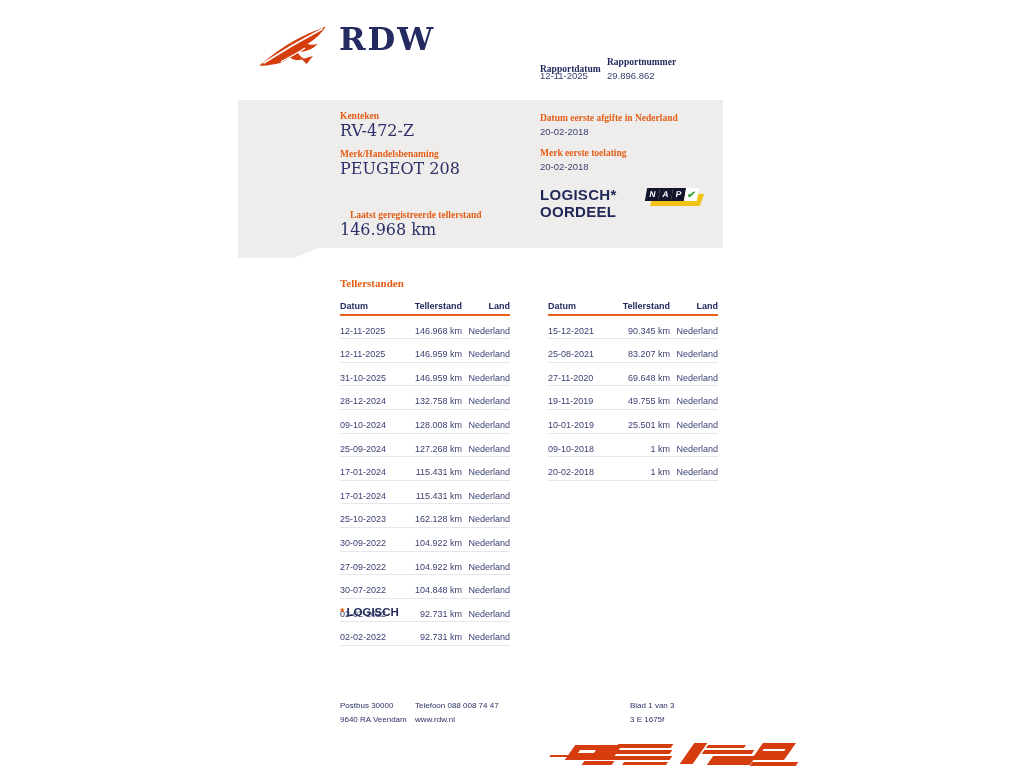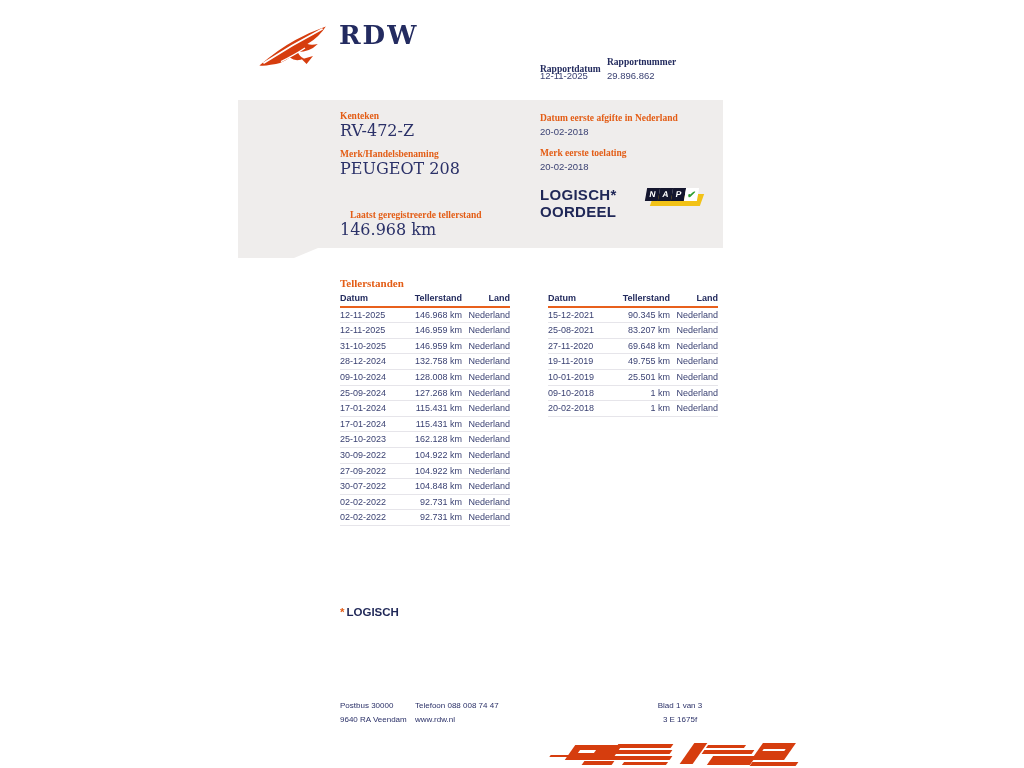--- a/index.html
+++ b/index.html
@@ -3,21 +3,21 @@
 <meta charset="utf-8">
 <style>
   html,body{margin:0;padding:0;background:#fff;}
   #page{position:relative;width:1024px;height:768px;background:#ffffff;overflow:hidden;
         font-family:"Liberation Sans",sans-serif;}
   .abs{position:absolute;}
 
   
   #logo-svg{position:absolute;left:250px;top:24px;width:86px;height:48px;}
   #logo-word{position:absolute;left:339px;top:20px;font-family:"DejaVu Serif",serif;
-             font-weight:bold;font-size:26px;letter-spacing:2px;color:#232b60;}
+             font-weight:bold;font-size:32px;letter-spacing:2px;color:#232b60;}
   #doc-title{position:absolute;left:540px;top:25px;font-family:"DejaVu Serif",serif;
              font-weight:bold;font-size:17.5px;color:#e35d16;letter-spacing:0.2px;}
   .fld-label{font-family:"Liberation Serif",serif;font-weight:bold;font-size:9.5px;color:#232b5e;}
   .fld-label.orange{color:#e35d16;}
   .fld-value{font-size:9.5px;color:#3b4273;}
   .big-value{font-family:"DejaVu Serif",serif;font-size:16px;color:#2b3168;}
 
   
   #vehicle-box{position:absolute;left:238px;top:100px;width:485px;height:158px;background:#efedec;
      clip-path:polygon(0 0,485px 0,485px 148px,80px 148px,56px 158px,0 158px);}
@@ -29,35 +29,35 @@
   #nap .sq{position:absolute;top:2px;width:13px;height:13px;background:#14162e;color:#fff;
            font-weight:bold;font-size:8.5px;line-height:13px;text-align:center;transform:skewX(-10deg);}
   #nap .sq.check{background:#fff;color:#2f9e2f;font-size:10px;}
 
   
   .oordeel{font-weight:bold;font-size:15px;line-height:17px;color:#1f2757;letter-spacing:0.3px;}
 
   
   .tbl{position:absolute;width:170px;font-size:9px;color:#3b4273;}
   .tbl .tr{display:grid;grid-template-columns:64px 58px 48px;height:14.6px;line-height:14.6px;
-           border-bottom:1px solid #e6e5ea;}
+           border-bottom:1px solid #e6e5ea;margin-top:8px;}
   .tbl .tr.th{font-weight:bold;color:#232b5e;border-bottom:2px solid #e8601c;}
   .tbl .c2,.tbl .c3{text-align:right;}
   .tbl-title{position:absolute;font-family:"Liberation Serif",serif;font-weight:bold;
              font-size:11px;color:#e35d16;}
 
   
   #judgement-head{position:absolute;left:340px;top:606px;font-weight:bold;font-size:11.5px;color:#1f2757;}
   #judgement-head .ast{color:#e35d16;margin-right:2px;}
   #judgement-body{position:absolute;left:340px;top:622px;width:398px;font-size:8.8px;
                   line-height:14px;color:#e0601e;}
 
   
   .foot{position:absolute;font-size:8px;color:#2b3168;line-height:14px;}
-  #foot-right{text-align:center;}
+  #foot-right{text-align:left;}
 
   
   #stripes{position:absolute;left:543px;top:739px;width:260px;height:29px;}
   #stripes .s{position:absolute;background:#d63d0e;transform:skewX(-35deg);}
   #stripes .w{position:absolute;background:#ffffff;transform:skewX(-35deg);}
 </style>
 </head>
 <body>
 
 <div id="page">

